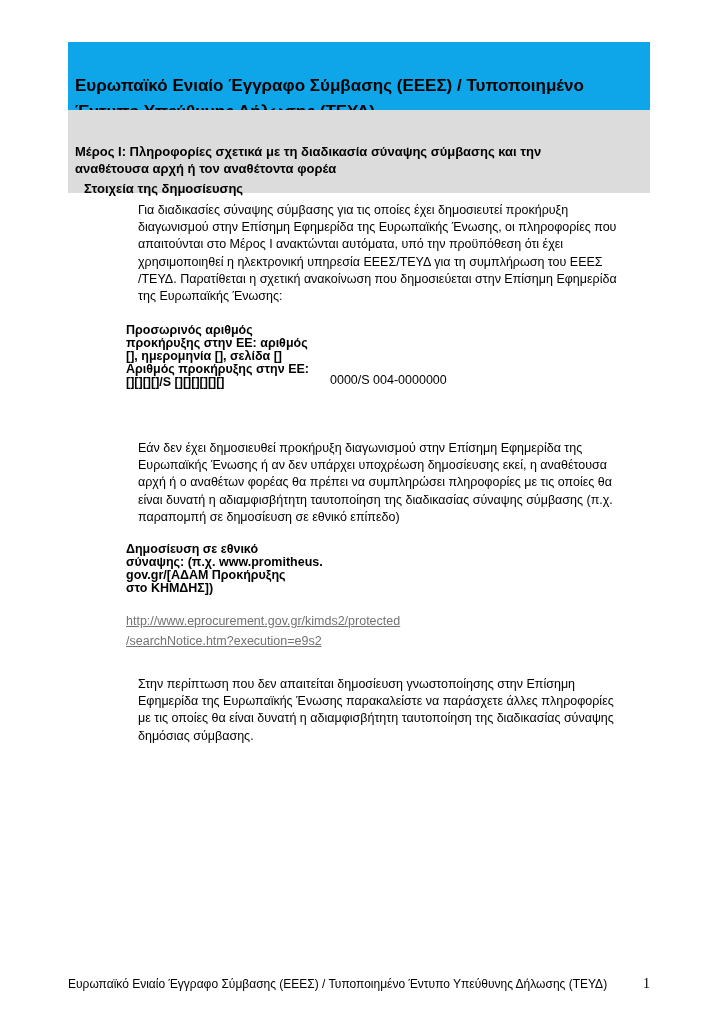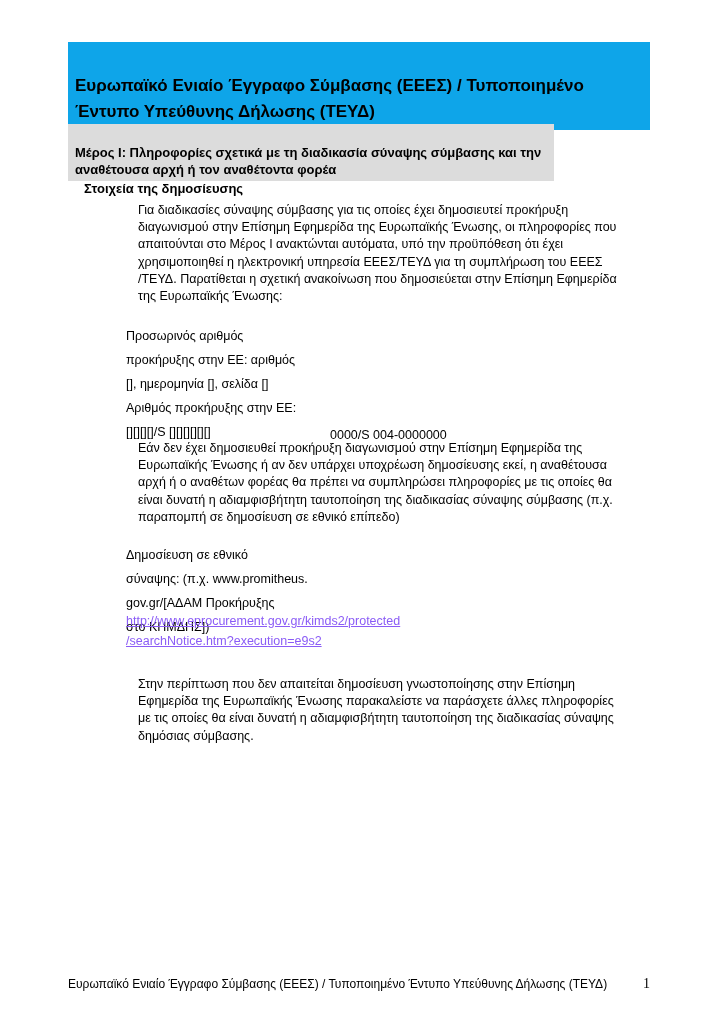--- a/index.html
+++ b/index.html
@@ -26,25 +26,25 @@
     background: #b2b2b2;
     padding: 5px 7px;
     font-size: 17px;
     font-weight: bold;
     line-height: 26px;
     white-space: pre-line;
   }
   .part-bar {
     position: absolute;
     left: 68px;
-    top: 124px;
-    width: 486px;
+    top: 110px;
+    width: 582px;
     box-sizing: border-box;
     background: #dcdcdc;
-    padding: 2px 7px;
+    padding: 15px 7px;
     font-size: 13px;
     font-weight: bold;
     line-height: 17.5px;
     white-space: pre-line;
   }
   .section-heading {
     position: absolute;
     left: 68px;
     top: 165px;
     margin: 16px;
@@ -66,22 +66,22 @@
   .field-row {
     position: absolute;
     left: 126px;
     top: 324px;
     width: 500px;
     display: flex;
     align-items: flex-end;
   }
   .bold-label {
     font-size: 12.5px;
-    font-weight: normal;
-    line-height: 24px;
+    font-weight: bold;
+    line-height: 13px;
     white-space: pre-line;
   }
   .field-row .bold-label { flex: 0 0 204px; }
   .field-value {
     font-size: 12.5px;
     line-height: 17.2px;
     white-space: nowrap;
   }
   .pos-label2 {
     position: absolute;
@@ -89,21 +89,21 @@
     top: 543px;
     width: 220px;
   }
   .doc-link {
     position: absolute;
     left: 126px;
     top: 612px;
     width: 500px;
     font-size: 12.5px;
     line-height: 19.5px;
-    color: #8b5cf6;
+    color: #737373;
     text-decoration: underline;
     white-space: pre-line;
     cursor: pointer;
   }
   .footer {
     position: absolute;
     left: 68px;
     top: 976px;
     width: 582px;
     display: flex;

